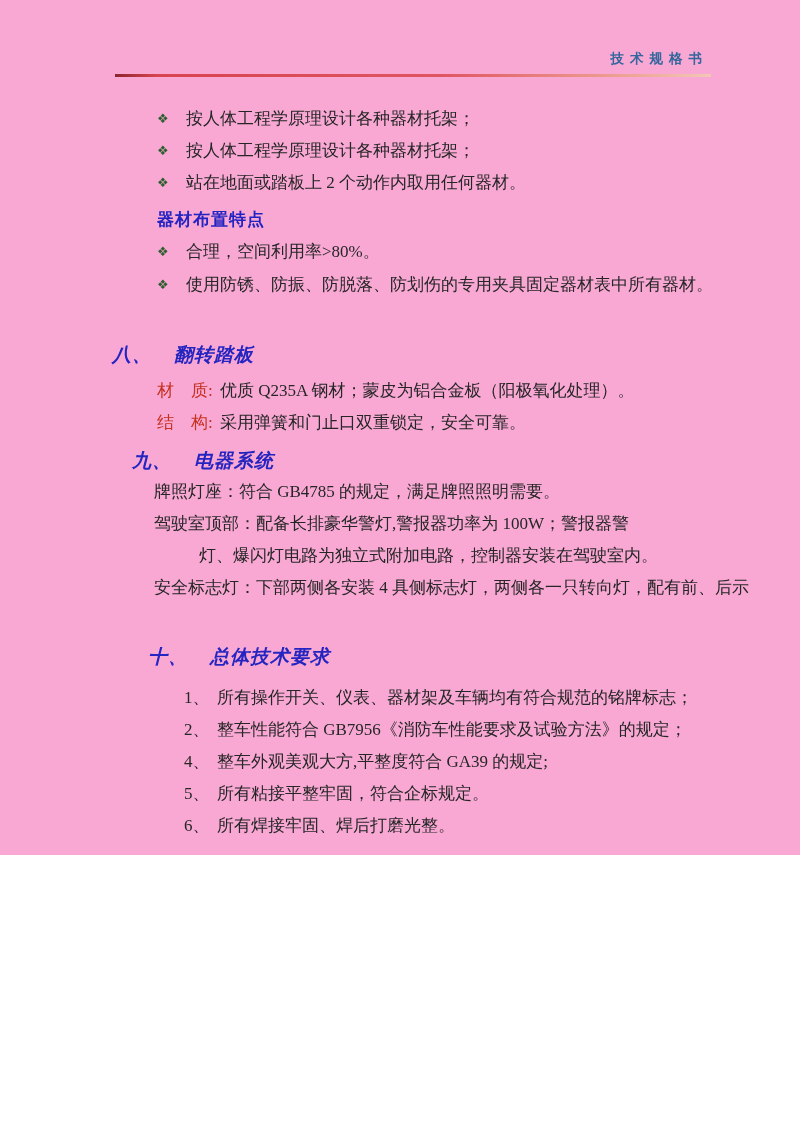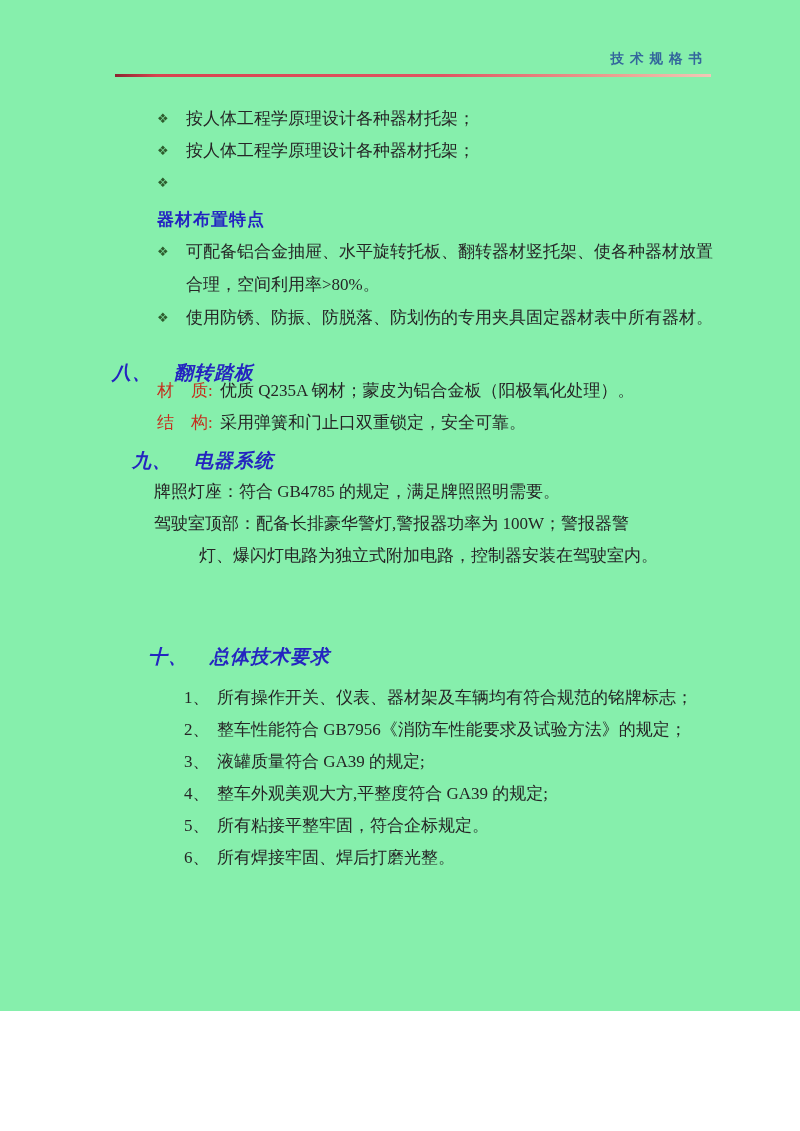--- a/index.html
+++ b/index.html
@@ -1,19 +1,19 @@
 <!DOCTYPE html>
 <html><head>
 <meta charset="utf-8">
 <style>
   html,body{margin:0;padding:0;background:#ffffff;}
   .page{
     position:relative;
-    width:800px;height:1011px;
-    background:#86efac;
+    width:800px;height:855px;
+    background:#f9a8d4;
     overflow:hidden;
     font-family:"Liberation Serif","DejaVu Serif",serif;
     color:#262626;
     font-size:17px;
   }
   
   .header-title{
     position:absolute;top:50px;right:92px;
     font-family:"Liberation Sans","DejaVu Sans",sans-serif;
     font-size:13.5px;font-weight:bold;
@@ -43,21 +43,21 @@
     font-size:17px;font-weight:bold;color:#2323c2;
     letter-spacing:1px;white-space:nowrap;
   }
   
   .section-heading{
     position:absolute;left:112px;
     font-size:19px;font-weight:bold;font-style:italic;
     color:#2424c0;white-space:nowrap;letter-spacing:1px;
   }
   .section-heading .sec-num{margin-right:22px;}
-  .sec8-heading{top:360px;}
+  .sec8-heading{top:342px;}
   .sec9-heading{top:448px;margin-left:20px;}
   .sec10-heading{top:644px;margin-left:36px;}
   
   .label-rows{position:absolute;left:157px;top:375px;}
   .label-row{line-height:32px;white-space:nowrap;}
   .row-label{color:#c5301f;}
   .row-text{margin-left:3px;}
   
   .elec-block{position:absolute;left:154px;top:476px;}
   .elec-line{line-height:32px;white-space:nowrap;}
@@ -85,29 +85,29 @@
     <div class="bullet-item">
       <span class="bullet-mark">❖</span>
       <span>按人体工程学原理设计各种器材托架；</span>
     </div>
     <div class="bullet-item">
       <span class="bullet-mark">❖</span>
       <span>按人体工程学原理设计各种器材托架；</span>
     </div>
     <div class="bullet-item">
       <span class="bullet-mark">❖</span>
+      <span>站在地面或踏板上 2 个动作内取用任何器材。</span>
     </div>
   </div>
 
   <div class="sub-heading">器材布置特点</div>
 
   <div class="bullet-list list-equip">
     <div class="bullet-item">
       <span class="bullet-mark">❖</span>
-      <span class="wrap-line">可配备铝合金抽屉、水平旋转托板、翻转器材竖托架、使各种器材放置</span>
       <span class="wrap-line">合理，空间利用率&gt;80%。</span>
     </div>
     <div class="bullet-item">
       <span class="bullet-mark">❖</span>
       <span>使用防锈、防振、防脱落、防划伤的专用夹具固定器材表中所有器材。</span>
     </div>
   </div>
 
   <div class="section-heading sec8-heading">
     <span class="sec-num">八、</span><span>翻转踏板</span>
@@ -125,35 +125,33 @@
   </div>
 
   <div class="section-heading sec9-heading">
     <span class="sec-num">九、</span><span>电器系统</span>
   </div>
 
   <div class="elec-block">
     <div class="elec-line">牌照灯座：符合 GB4785 的规定，满足牌照照明需要。</div>
     <div class="elec-line">驾驶室顶部：配备长排豪华警灯,警报器功率为 100W；警报器警</div>
     <div class="elec-line elec-cont">灯、爆闪灯电路为独立式附加电路，控制器安装在驾驶室内。</div>
+    <div class="elec-line">安全标志灯：下部两侧各安装 4 具侧标志灯，两侧各一只转向灯，配有前、后示</div>
   </div>
 
   <div class="section-heading sec10-heading">
     <span class="sec-num">十、</span><span>总体技术要求</span>
   </div>
 
   <div class="num-list">
     <div class="num-item">
       <span class="item-num">1、</span><span>所有操作开关、仪表、器材架及车辆均有符合规范的铭牌标志；</span>
     </div>
     <div class="num-item">
       <span class="item-num">2、</span><span>整车性能符合 GB7956《消防车性能要求及试验方法》的规定；</span>
-    </div>
-    <div class="num-item">
-      <span class="item-num">3、</span><span>液罐质量符合 GA39 的规定;</span>
     </div>
     <div class="num-item">
       <span class="item-num">4、</span><span>整车外观美观大方,平整度符合 GA39 的规定;</span>
     </div>
     <div class="num-item">
       <span class="item-num">5、</span><span>所有粘接平整牢固，符合企标规定。</span>
     </div>
     <div class="num-item">
       <span class="item-num">6、</span><span>所有焊接牢固、焊后打磨光整。</span>
     </div>

